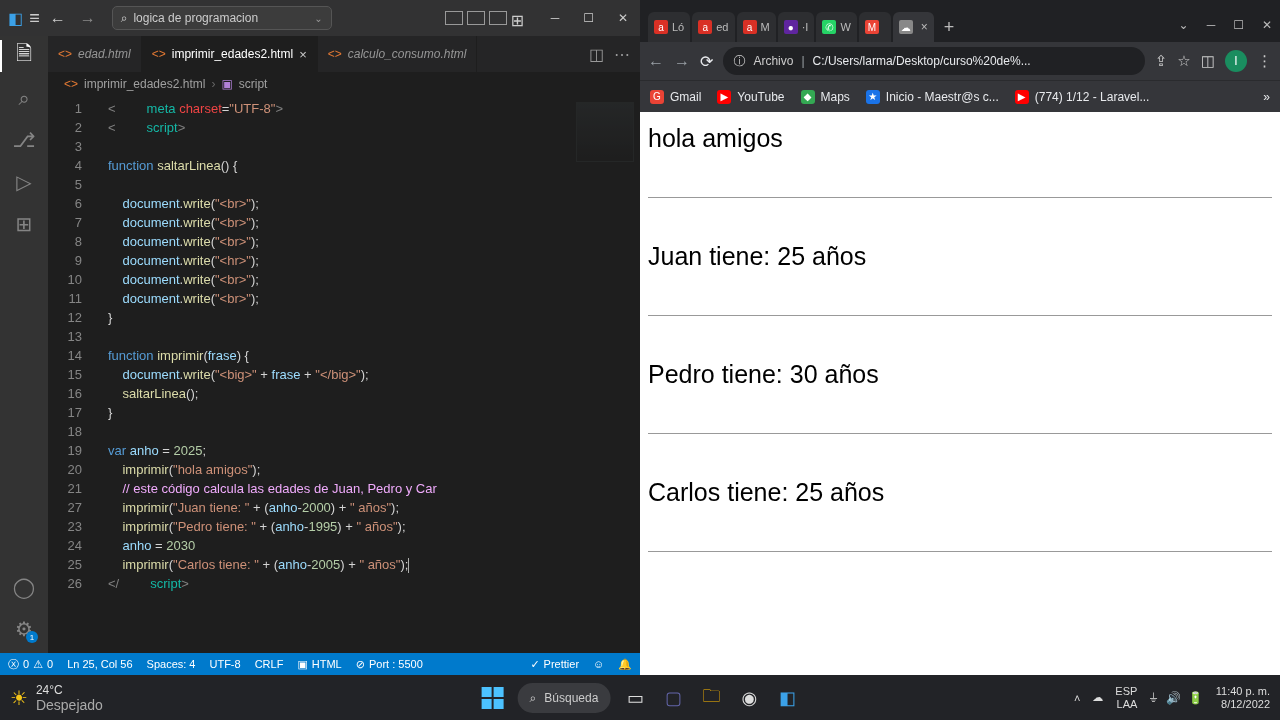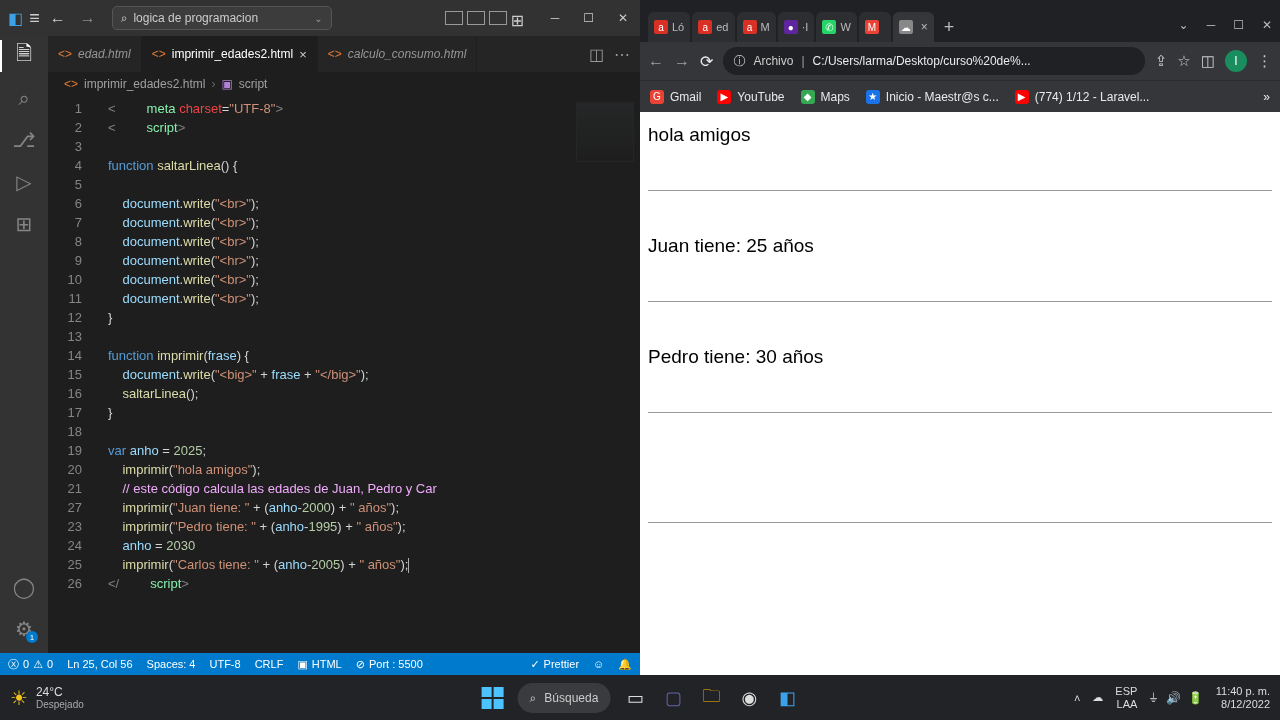--- a/index.html
+++ b/index.html
@@ -40,21 +40,21 @@
 
 .code-wrap { flex: 1; display: flex; position: relative; font-family: Consolas, monospace; font-size: 13px; line-height: 19px; }
 .gutter { width: 52px; text-align: right; color: #858585; padding: 3px 18px 0 0; user-select: none; }
 .gutter .ln { height: 19px; }
 .code { flex: 1; padding: 3px 0 0 8px; white-space: pre; color: #d4d4d4; }
 .code .row { height: 19px; }
 .minimap { width: 70px; background: #1e1e1e; position: relative; }
 .minimap-inner { position: absolute; top: 6px; right: 6px; width: 58px; height: 60px; background: linear-gradient(#2a2d2e, #1e1e1e); opacity: 0.6; border: 1px solid #2a2d2e; }
 
 .tk-tag { color: #808080; }
-.tk-el { color: #86efac; padding-left: 31px; }
+.tk-el { color: #14b8a6; padding-left: 31px; }
 .tk-attr { color: #ef4444; }
 .tk-str { color: #ce9178; }
 .tk-kw { color: #569cd6; }
 .tk-fn { color: #dcdcaa; }
 .tk-var { color: #9cdcfe; }
 .tk-num { color: #b5cea8; }
 .tk-cm { color: #f0abfc; }
 .tk-pn { color: #d4d4d4; }
 .tk-op { color: #d4d4d4; }
 .cursor-bar { display: inline-block; width: 1px; height: 15px; background: #aeafad; vertical-align: middle; }
@@ -81,21 +81,21 @@
 .addrbar { flex: 1; height: 28px; background: #202124; border-radius: 14px; display: flex; align-items: center; padding: 0 10px; gap: 8px; font-size: 12px; color: #ccc; }
 .chrome-toolbar .tool { font-size: 15px; cursor: pointer; color: #ccc; }
 .avatar { width: 22px; height: 22px; border-radius: 50%; background: #1a8d5f; color: #fff; display:flex; align-items:center; justify-content:center; font-size: 12px;}
 
 .bookmarks { height: 32px; background: #35363a; border-top: 1px solid #2a2b2e; display: flex; align-items: center; gap: 16px; padding: 0 10px; font-size: 12px; color: #e8eaed; }
 .bookmarks .bk { display: flex; align-items: center; gap: 6px; cursor: pointer; }
 .bk-ico { width: 14px; height: 14px; border-radius: 3px; display:inline-flex; align-items:center; justify-content:center; font-size:10px;}
 .bookmarks .more { margin-left: auto; cursor: pointer; }
 
 .page-content { flex: 1; background: #fff; color: #000; padding: 12px 8px; font-family: "Times New Roman", serif; font-size: 18px; overflow: auto; }
-.page-content big { font-size: 19px; }
+.page-content big { font-size: 25px; }
 .page-content hr { border: none; border-top: 1px solid #999; margin: 2px 0; }
 .page-content br { line-height: 18px; }
 
 
 .taskbar { position: absolute; left: 0; bottom: 0; width: 1280px; height: 45px; background: #222327; display: flex; align-items: center; color: #ddd; font-size: 11px; }
 .taskbar .left { display: flex; align-items: center; gap: 8px; padding-left: 10px; }
 .taskbar .center { position: absolute; left: 50%; transform: translateX(-50%); display: flex; align-items: center; gap: 12px; }
 .taskbar .center .tico { width: 26px; height: 26px; display:flex; align-items:center; justify-content:center; font-size:18px; cursor:pointer; border-radius:4px;}
 .tsearch { height: 30px; background: #3a3b3f; border-radius: 15px; display: flex; align-items: center; padding: 0 12px; gap: 8px; color: #ccc; font-size: 12px; }
 .taskbar .right { margin-left: auto; display: flex; align-items: center; gap: 12px; padding-right: 10px; }
@@ -302,29 +302,29 @@
         <span class="bk-ico" style="background:#1a73e8;color:#fff">★</span>
         <span>Inicio - Maestr@s c...</span>
       </div>
       <div class="bk">
         <span class="bk-ico" style="background:#ff0000;color:#fff">▶</span>
         <span>(774) 1/12 - Laravel...</span>
       </div>
       <span class="more">»</span>
   </div>
 
-  <div class="page-content" id="pageout"><big>hola amigos</big><br><br><br><hr><br><br><big>Juan tiene: 25 años</big><br><br><br><hr><br><br><big>Pedro tiene: 30 años</big><br><br><br><hr><br><br><br><br><br><hr><br><br></div>
+  <div class="page-content" id="pageout"><big>hola amigos</big><br><br><br><hr><br><br><big>Juan tiene: 25 años</big><br><br><br><hr><br><br><big>Pedro tiene: 30 años</big><br><br><br><hr><br><br><big>Carlos tiene: 25 años</big><br><br><br><hr><br><br></div>
 </div>
 
 <div class="taskbar">
   <div class="left">
     <span style="font-size:20px;color:#f5c518;">☀</span>
     <div>
       <div style="font-size:12px;">24°C</div>
-      <div style="font-size:10px;color:#aaa;">Despejado</div>
+      <div style="font-size:14px;color:#aaa;">Despejado</div>
     </div>
   </div>
   <div class="center">
     <div class="tico">
         <div class="winlogo">
           <span></span>
           <span></span>
           <span></span>
           <span></span>
         </div>

